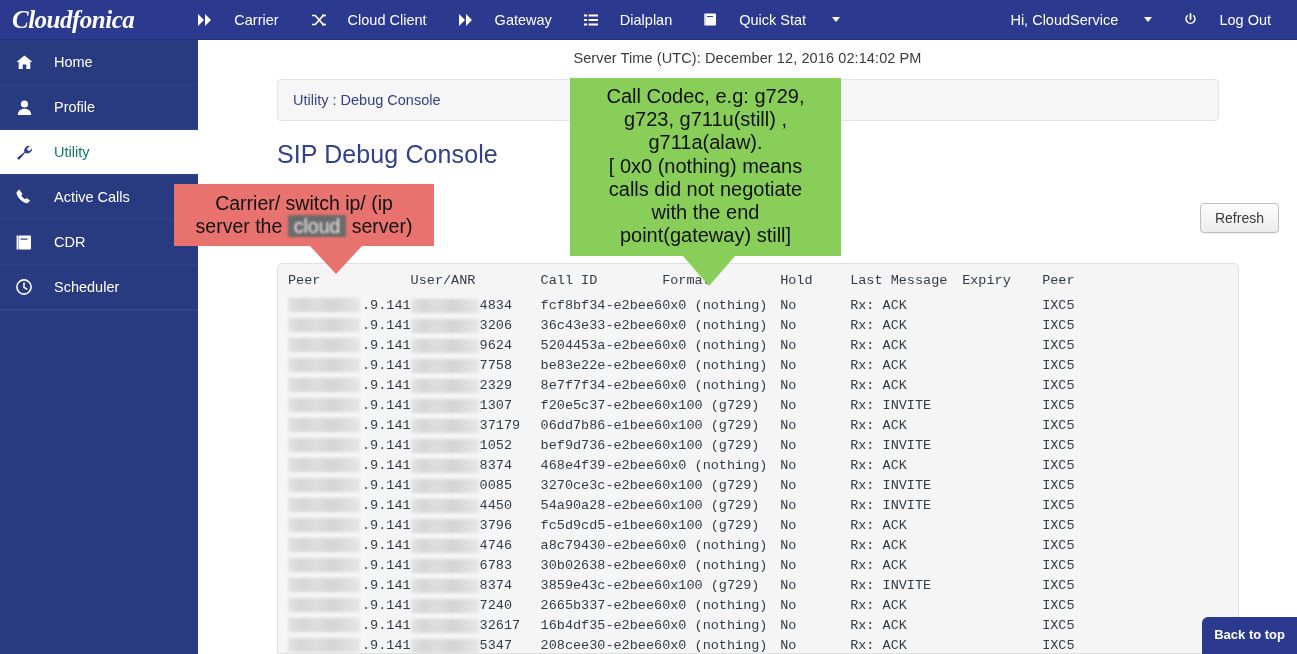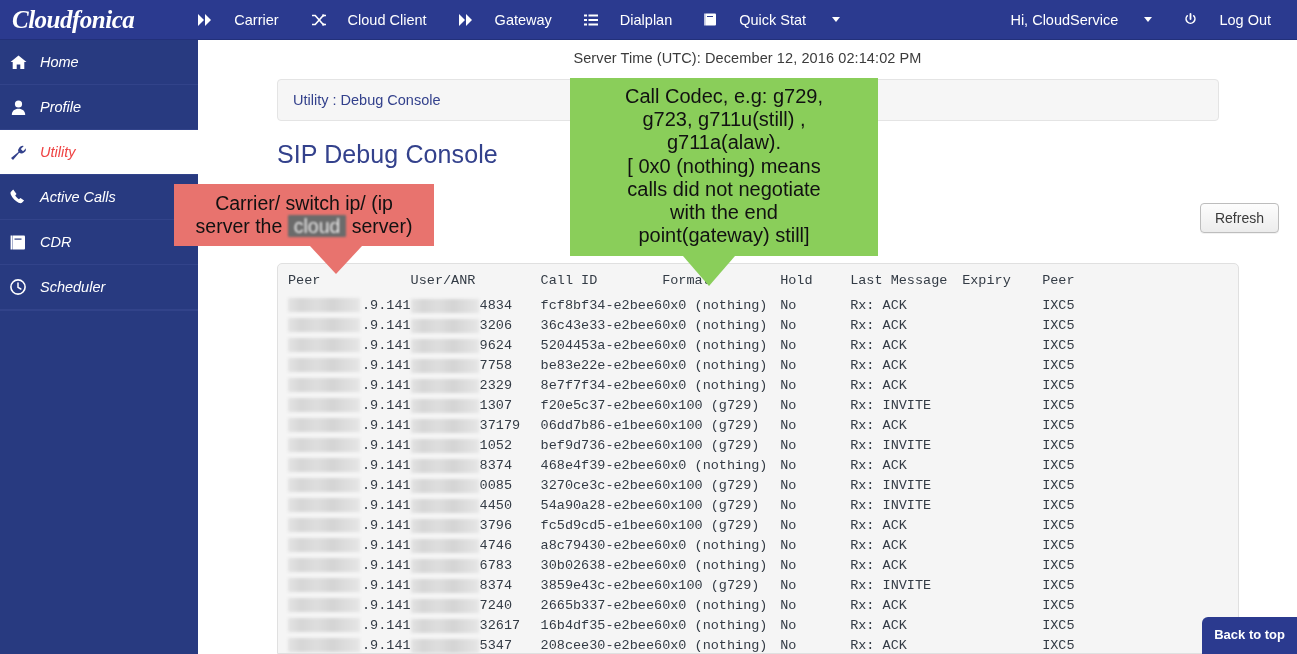--- a/index.html
+++ b/index.html
@@ -39,25 +39,25 @@
   }
   .ico{ display:inline-flex; align-items:center; justify-content:center; }
   .ico svg{ display:block; }
 
   
   .sidebar{
     position:absolute; top:40px; left:0; width:198px; height:614px;
     background:#283a80; z-index:30;
   }
   .side-item{
-    height:45px; display:flex; align-items:center; gap:12px;
-    padding-left:8px; color:#ffffff; font-size:14.5px;
-    border-bottom:1px solid #32438a; cursor:pointer;font-style:italic;
-  }
-  .side-item.active{ background:#ffffff; color:#ef4444; }
+    height:45px; display:flex; align-items:center; gap:20px;
+    padding-left:14px; color:#ffffff; font-size:14.5px;
+    border-bottom:1px solid #32438a; cursor:pointer;
+  }
+  .side-item.active{ background:#ffffff; color:#0f766e; }
   .side-item .ico{ width:20px; }
   .side-spacer{ height:1px; background:#32438a; }
 
   
   .content{
     position:absolute; top:40px; left:198px; width:1099px; height:614px;
     background:#ffffff; overflow:hidden;
   }
   .server-time{
     text-align:center; font-size:14.5px; color:#3b3b3b;
@@ -131,21 +131,21 @@
     border-left:26px solid transparent;
     border-right:26px solid transparent;
   }
   #callout-carrier{ left:174px; top:184px; width:260px; font-size:19.5px; }
   #callout-carrier .body{ background:#e8736e; padding:8px 8px 9px; }
   #callout-carrier .tail{ border-top:28px solid #e8736e; margin-left:136px; }
   .redact-inline{
     display:inline-block; background:#6b6b6b; color:#e9e9e9;
     padding:0 6px; border-radius:1px; filter:blur(1.1px);
   }
-  #callout-codec{ left:570px; top:78px; width:308px; font-size:20px; }
+  #callout-codec{ left:570px; top:78px; width:271px; font-size:20px; }
   #callout-codec .body{ background:#8ace5a; padding:7px 8px 9px; }
   #callout-codec .tail{ border-top:30px solid #8ace5a; margin-left:113px; }
 
   
   .back-to-top{
     position:absolute; right:0; bottom:0; z-index:70;
     background:#2b3a8f; color:#ffffff; font-size:13px; font-weight:bold;
     padding:10px 12px 12px; border-radius:6px 0 0 0; cursor:pointer;
     white-space:nowrap;
   }

